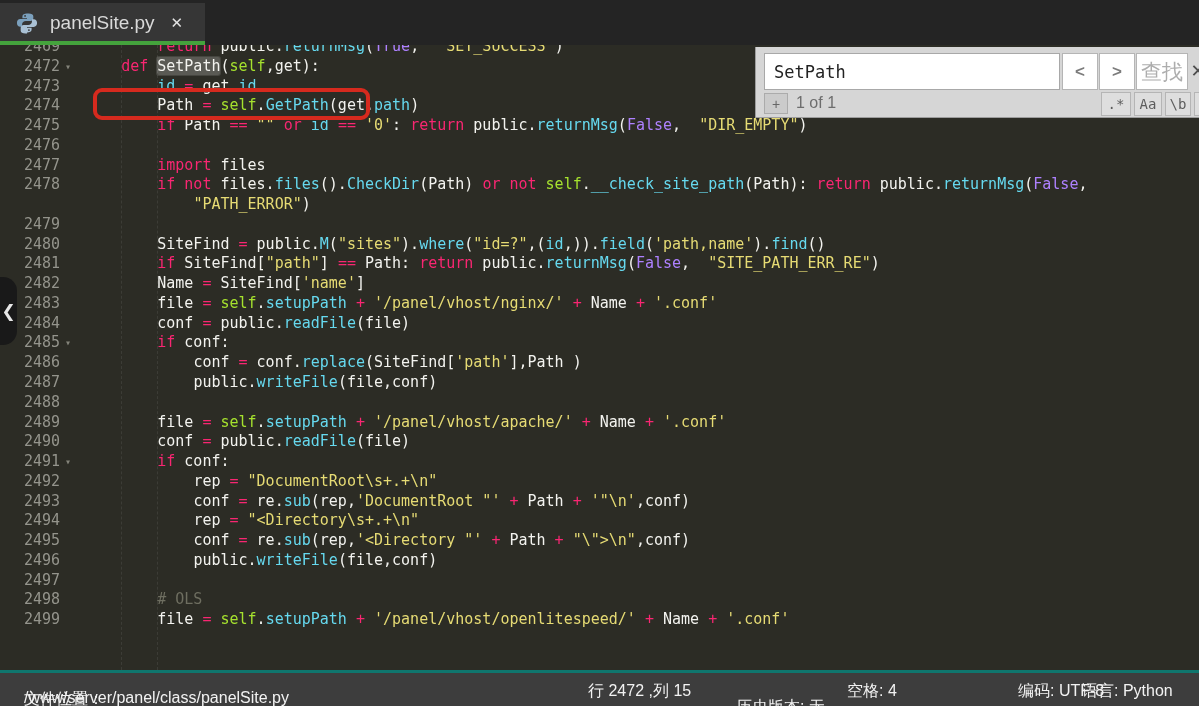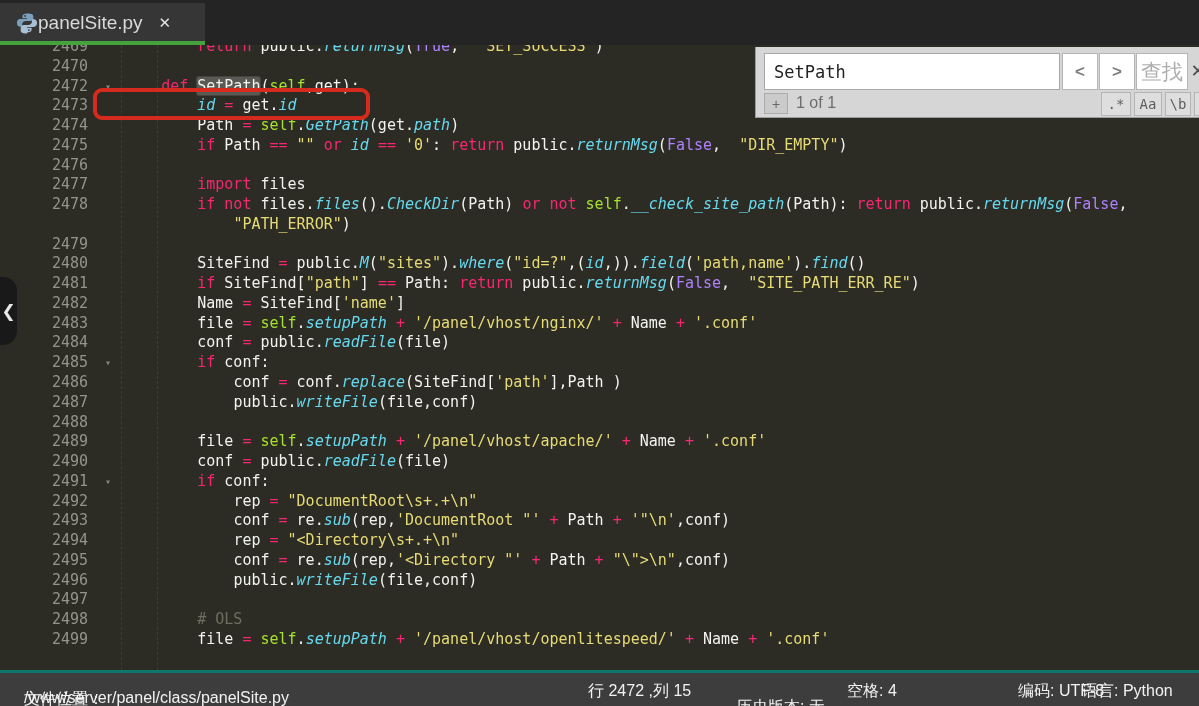--- a/index.html
+++ b/index.html
@@ -10,33 +10,33 @@
     --bg-status:#3d3d3d;
   }
   *{margin:0;padding:0;box-sizing:border-box;}
   html,body{width:1199px;height:706px;overflow:hidden;background:#000;}
   body{position:relative;font-family:"Liberation Sans","DejaVu Sans",sans-serif;}
 
   
   .tabbar{position:absolute;left:0;top:0;width:1199px;height:45px;background:var(--bg-tabbar);}
   .tab{position:absolute;left:0;top:3px;width:205px;height:39px;background:var(--bg-tab);
        display:flex;align-items:center;padding:0 12px 0 16px;}
-  .tab-title{color:#d9d9d9;font-size:19px;text-align:center;}
+  .tab-title{color:#d9d9d9;font-size:19px;margin-left:12px;text-align:center;}
   .tab-close{color:#e2e2e2;font-size:15px;font-weight:700;margin-left:16px;cursor:pointer;}
   .tab-underline{position:absolute;left:0;top:41px;width:205px;height:4px;background:var(--green);}
 
   
   .editor{position:absolute;left:0;top:45px;width:1199px;height:625px;background:var(--bg-editor);overflow:hidden;}
   .code{position:absolute;left:0;top:-8px;width:100%;}
   .crow{display:flex;height:19.77px;line-height:19.77px;
         font-family:"DejaVu Sans Mono","Liberation Mono",monospace;font-size:15px;white-space:pre;}
-  .gnum{width:60px;text-align:center;color:var(--c-gut);flex:none;margin-left:40px;}
+  .gnum{width:60px;text-align:right;color:var(--c-gut);flex:none;}
   .gfold{width:16px;text-align:center;color:#84847a;font-size:10px;flex:none;}
   .ctext{padding-left:9px;color:var(--c-text);flex:none;}
-  .tk-kw{color:var(--c-kw);} .tk-str{color:var(--c-str);} .tk-fn{color:var(--c-fn);font-style:italic;}
+  .tk-kw{color:var(--c-kw);} .tk-str{color:var(--c-str);} .tk-fn{color:var(--c-fn);}
   .tk-self{color:var(--c-self);} .tk-const{color:var(--c-const);} .tk-com{color:var(--c-com);}
   .tk-plain{color:var(--c-text);}
   .tk-match{color:var(--c-text);background:rgba(255,255,255,.22);border-radius:2px;box-shadow:0 0 0 1px rgba(255,255,255,.12);}
   .guide{position:absolute;top:0;bottom:0;width:0;border-left:1px dashed rgba(255,255,255,.08);}
   .guide1{left:121px;} .guide2{left:157px;}
   .redbox{position:absolute;left:93px;top:43px;width:277px;height:32px;
           border:4px solid var(--red);border-radius:9px;pointer-events:none;}
 
   
   .handle{position:absolute;left:0;top:277px;width:17px;height:68px;background:#191919;
@@ -86,21 +86,20 @@
     <span class="tab-close">✕</span>
   </div>
   <div class="tab-underline"></div>
 </div>
 
 <div class="editor">
   <div class="guide guide1"></div>
   <div class="guide guide2"></div>
   <div class="code">
       <div class="crow"><span class="gnum">2469</span><span class="gfold"></span><span class="ctext"><span class="tk-plain">        </span><span class="tk-kw">return</span><span class="tk-plain"> public.</span><span class="tk-fn">returnMsg</span><span class="tk-plain">(</span><span class="tk-const">True</span><span class="tk-plain">,  </span><span class="tk-str">'SET_SUCCESS'</span><span class="tk-plain">)</span></span></div>
-      <div class="crow"><span class="gnum">2470</span><span class="gfold"></span><span class="ctext"></span></div>
       <div class="crow"><span class="gnum">2472</span><span class="gfold">▾</span><span class="ctext"><span class="tk-plain">    </span><span class="tk-kw">def</span><span class="tk-plain"> </span><span class="tk-match">SetPath</span><span class="tk-plain">(</span><span class="tk-self">self</span><span class="tk-plain">,get):</span></span></div>
       <div class="crow"><span class="gnum">2473</span><span class="gfold"></span><span class="ctext"><span class="tk-plain">        </span><span class="tk-fn">id</span><span class="tk-kw"> = </span><span class="tk-plain">get.</span><span class="tk-fn">id</span></span></div>
       <div class="crow"><span class="gnum">2474</span><span class="gfold"></span><span class="ctext"><span class="tk-plain">        </span><span class="tk-plain">Path</span><span class="tk-kw"> = </span><span class="tk-self">self</span><span class="tk-plain">.</span><span class="tk-fn">GetPath</span><span class="tk-plain">(get.</span><span class="tk-fn">path</span><span class="tk-plain">)</span></span></div>
       <div class="crow"><span class="gnum">2475</span><span class="gfold"></span><span class="ctext"><span class="tk-plain">        </span><span class="tk-kw">if</span><span class="tk-plain"> Path </span><span class="tk-kw">==</span><span class="tk-plain"> </span><span class="tk-str">""</span><span class="tk-plain"> </span><span class="tk-kw">or</span><span class="tk-plain"> </span><span class="tk-fn">id</span><span class="tk-plain"> </span><span class="tk-kw">==</span><span class="tk-plain"> </span><span class="tk-str">'0'</span><span class="tk-plain">: </span><span class="tk-kw">return</span><span class="tk-plain"> public.</span><span class="tk-fn">returnMsg</span><span class="tk-plain">(</span><span class="tk-const">False</span><span class="tk-plain">,  </span><span class="tk-str">"DIR_EMPTY"</span><span class="tk-plain">)</span></span></div>
       <div class="crow"><span class="gnum">2476</span><span class="gfold"></span><span class="ctext"></span></div>
       <div class="crow"><span class="gnum">2477</span><span class="gfold"></span><span class="ctext"><span class="tk-plain">        </span><span class="tk-kw">import</span><span class="tk-plain"> files</span></span></div>
       <div class="crow"><span class="gnum">2478</span><span class="gfold"></span><span class="ctext"><span class="tk-plain">        </span><span class="tk-kw">if</span><span class="tk-plain"> </span><span class="tk-kw">not</span><span class="tk-plain"> files.</span><span class="tk-fn">files</span><span class="tk-plain">().</span><span class="tk-fn">CheckDir</span><span class="tk-plain">(Path) </span><span class="tk-kw">or</span><span class="tk-plain"> </span><span class="tk-kw">not</span><span class="tk-plain"> </span><span class="tk-self">self</span><span class="tk-plain">.</span><span class="tk-fn">__check_site_path</span><span class="tk-plain">(Path): </span><span class="tk-kw">return</span><span class="tk-plain"> public.</span><span class="tk-fn">returnMsg</span><span class="tk-plain">(</span><span class="tk-const">False</span><span class="tk-plain">,</span></span></div>
       <div class="crow"><span class="gnum"></span><span class="gfold"></span><span class="ctext"><span class="tk-plain">            </span><span class="tk-str">"PATH_ERROR"</span><span class="tk-plain">)</span></span></div>
       <div class="crow"><span class="gnum">2479</span><span class="gfold"></span><span class="ctext"></span></div>
       <div class="crow"><span class="gnum">2480</span><span class="gfold"></span><span class="ctext"><span class="tk-plain">        </span><span class="tk-plain">SiteFind</span><span class="tk-kw"> = </span><span class="tk-plain">public.</span><span class="tk-fn">M</span><span class="tk-plain">(</span><span class="tk-str">"sites"</span><span class="tk-plain">).</span><span class="tk-fn">where</span><span class="tk-plain">(</span><span class="tk-str">"id=?"</span><span class="tk-plain">,(</span><span class="tk-fn">id</span><span class="tk-plain">,)).</span><span class="tk-fn">field</span><span class="tk-plain">(</span><span class="tk-str">'path,name'</span><span class="tk-plain">).</span><span class="tk-fn">find</span><span class="tk-plain">()</span></span></div>

